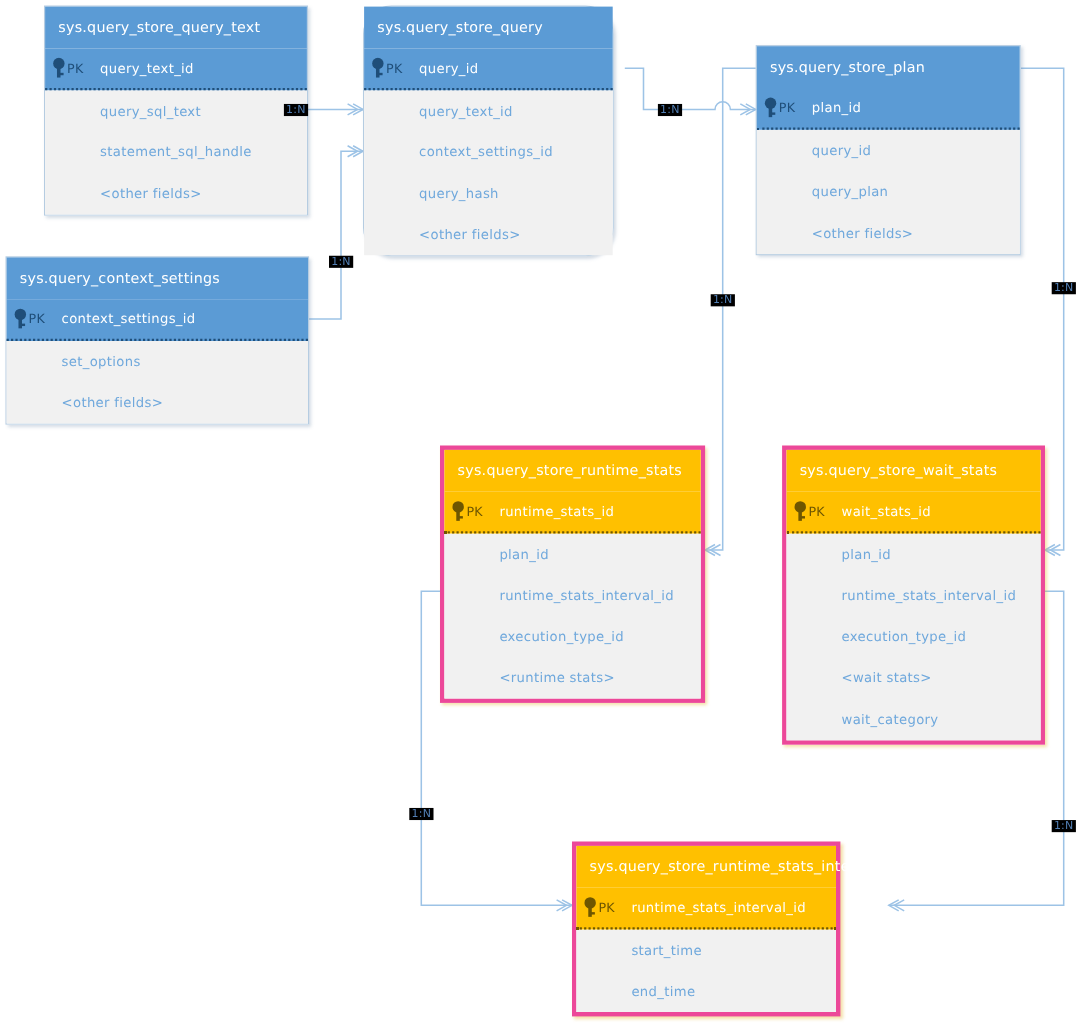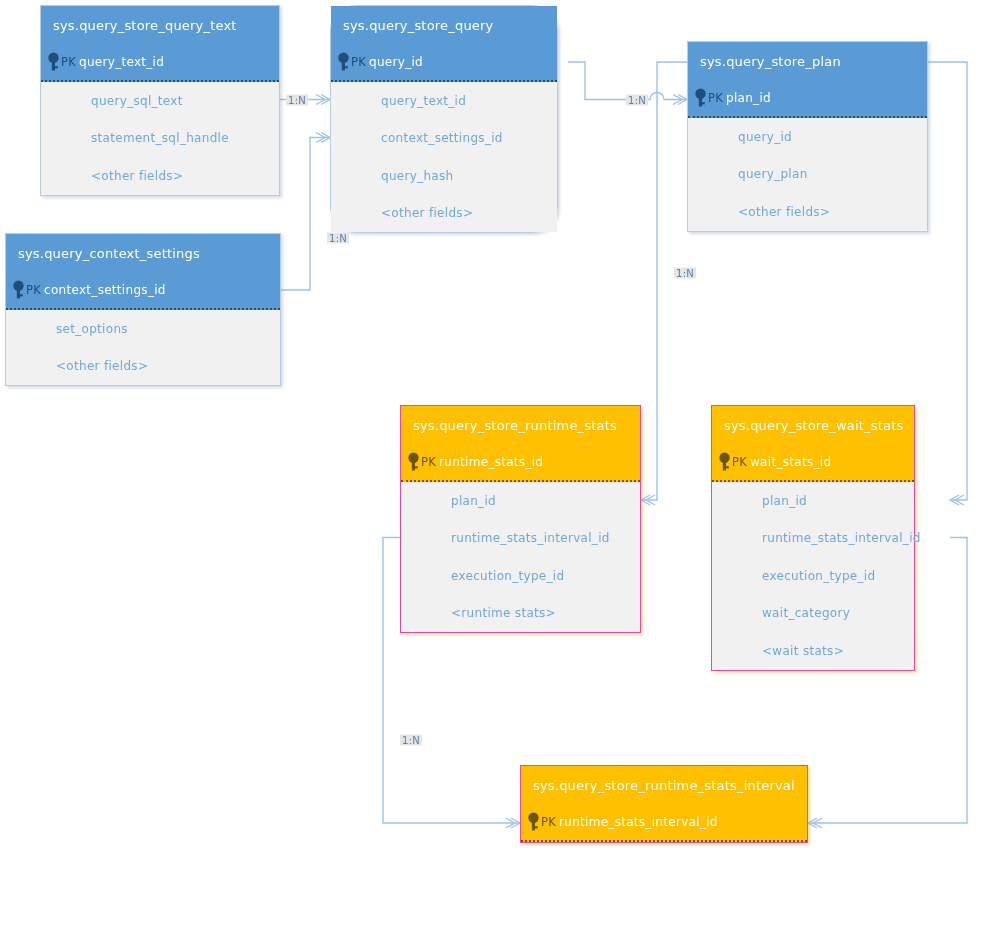--- a/index.html
+++ b/index.html
@@ -1,39 +1,39 @@
 <!DOCTYPE html>
 <html style="--blue-header: #5B9BD5; --orange-header: #FFC000; --body-bg: #F1F1F1; --field-text: #6FA8DC; --pk-dark-blue: #1F4E79; --pk-dark-orange: #6E5600;"><head>
 <meta charset="utf-8">
 <style>
   html,body{margin:0;padding:0;background:#ffffff;}
   body{width:983px;height:933px;font-family:"DejaVu Sans","Liberation Sans",sans-serif;}
   .canvas{position:relative;width:983px;height:933px;overflow:hidden;background:#fff;}
   svg.connector-layer{position:absolute;left:0;top:0;z-index:1;}
   .er-table{position:absolute;z-index:2;box-sizing:border-box;}
   .er-table.blue{border:1px solid #b5cce1;box-shadow:2px 2px 3px rgba(100,130,160,.28);}
-  .er-table.orange{border:1px solid #ec4899;box-shadow:2px 2px 3px rgba(225,175,35,.4);}
+  .er-table.orange{border:4px solid #ec4899;box-shadow:2px 2px 3px rgba(225,175,35,.4);}
   .tbl-header{height:38px;display:flex;align-items:center;padding-left:12px;color:#fff;
               font-size:13px;letter-spacing:.2px;white-space:nowrap;}
   .blue .tbl-header,.blue .pk-row{background:var(--blue-header);}
   .orange .tbl-header,.orange .pk-row{background:var(--orange-header);}
-  .pk-row{height:38px;position:relative;display:flex;align-items:center;padding-left:38px;
+  .pk-row{height:38px;position:relative;display:flex;align-items:center;padding-left:50px;
           box-sizing:border-box;color:#fff;font-size:12px;letter-spacing:.3px;white-space:nowrap;}
   .blue .pk-row{border-bottom:2px dotted var(--pk-dark-blue);}
   .orange .pk-row{border-bottom:2px dotted var(--pk-dark-orange);}
   .key-wrap{position:absolute;left:6px;top:50%;transform:translateY(-50%);
             display:flex;align-items:center;gap:1px;}
   .pk-label{font-size:11.5px;letter-spacing:.2px;}
   .blue .pk-label{color:var(--pk-dark-blue);}
   .orange .pk-label{color:var(--pk-dark-orange);}
   .fields{background:var(--body-bg);}
   .field-row{height:37.5px;display:flex;align-items:center;padding-left:50px;box-sizing:border-box;
              color:var(--field-text);font-size:12px;letter-spacing:.3px;white-space:nowrap;text-align:right;}
-  .conn-label{position:absolute;z-index:3;transform:translate(-50%,-50%);background:#e5e5e5;
-              padding:0 2px;font-size:10px;color:#527fb4;letter-spacing:.2px;margin-left:28px;}
+  .conn-label{position:absolute;z-index:3;transform:translate(-50%,-50%);background:#000000;
+              padding:0 2px;font-size:10px;color:#527fb4;letter-spacing:.2px;}
 </style>
 </head>
 <body>
 
 <div class="canvas">
   <svg class="connector-layer" id="connector-layer" width="983" height="933">
       <path d="M245,62 H263 V99.5 H330" fill="none" stroke="#9DC3E6" stroke-width="1.4"></path>
       <polyline points="321,94.5 330,99.5 321,104.5" fill="none" stroke="#9DC3E6" stroke-width="1.4"></polyline>
       <polyline points="316,94.5 325,99.5 316,104.5" fill="none" stroke="#9DC3E6" stroke-width="1.4"></polyline>
       <path d="M245,290 H310 V137.5 H330" fill="none" stroke="#9DC3E6" stroke-width="1.4"></path>
@@ -145,53 +145,57 @@
           </span>
           <span>runtime_stats_id</span>
         </div>
         <div class="fields">
           <div class="field-row">plan_id</div>
           <div class="field-row">runtime_stats_interval_id</div>
           <div class="field-row">execution_type_id</div>
           <div class="field-row">&lt;runtime stats&gt;</div>
         </div>
       </div>
-      <div class="er-table orange" style="left: 711px; top: 405px; width: 204px;">
+      <div class="er-table orange" style="left: 711px; top: 405px; width: 239px;">
         <div class="tbl-header">sys.query_store_wait_stats</div>
         <div class="pk-row">
           <span class="key-wrap">
             <svg width="13" height="20" viewBox="0 0 13 20" aria-hidden="true">
               <circle cx="6.5" cy="5.8" r="5.2" fill="#6E5600"></circle>
               <rect x="4.8" y="9.5" width="3.2" height="9" fill="#6E5600"></rect>
               <rect x="7.2" y="14.2" width="3.6" height="2.2" fill="#6E5600"></rect>
             </svg>
             <span class="pk-label">PK</span>
           </span>
           <span>wait_stats_id</span>
         </div>
         <div class="fields">
           <div class="field-row">plan_id</div>
           <div class="field-row">runtime_stats_interval_id</div>
           <div class="field-row">execution_type_id</div>
+          <div class="field-row">&lt;wait stats&gt;</div>
           <div class="field-row">wait_category</div>
-          <div class="field-row">&lt;wait stats&gt;</div>
-        </div>
-      </div>
-      <div class="er-table orange" style="left: 520px; top: 765px; width: 288px;">
+        </div>
+      </div>
+      <div class="er-table orange" style="left: 520px; top: 765px; width: 244px;">
         <div class="tbl-header">sys.query_store_runtime_stats_interval</div>
         <div class="pk-row">
           <span class="key-wrap">
             <svg width="13" height="20" viewBox="0 0 13 20" aria-hidden="true">
               <circle cx="6.5" cy="5.8" r="5.2" fill="#6E5600"></circle>
               <rect x="4.8" y="9.5" width="3.2" height="9" fill="#6E5600"></rect>
               <rect x="7.2" y="14.2" width="3.6" height="2.2" fill="#6E5600"></rect>
             </svg>
             <span class="pk-label">PK</span>
           </span>
           <span>runtime_stats_interval_id</span>
+        </div>
+        <div class="fields">
+          <div class="field-row">start_time</div>
+          <div class="field-row">end_time</div>
         </div>
       </div>
     </div>
   <div id="labels">
       <span class="conn-label" style="left: 269px; top: 99.5px; color: rgb(82, 127, 180);">1:N</span>
       <span class="conn-label" style="left: 310px; top: 238px; color: rgb(82, 127, 180);">1:N</span>
       <span class="conn-label" style="left: 609px; top: 99.5px; color: rgb(82, 127, 180);">1:N</span>
       <span class="conn-label" style="left: 657px; top: 273px; color: rgb(82, 127, 180);">1:N</span>
       <span class="conn-label" style="left: 967px; top: 262px; color: rgb(82, 127, 180);">1:N</span>
       <span class="conn-label" style="left: 383px; top: 740px; color: rgb(82, 127, 180);">1:N</span>

